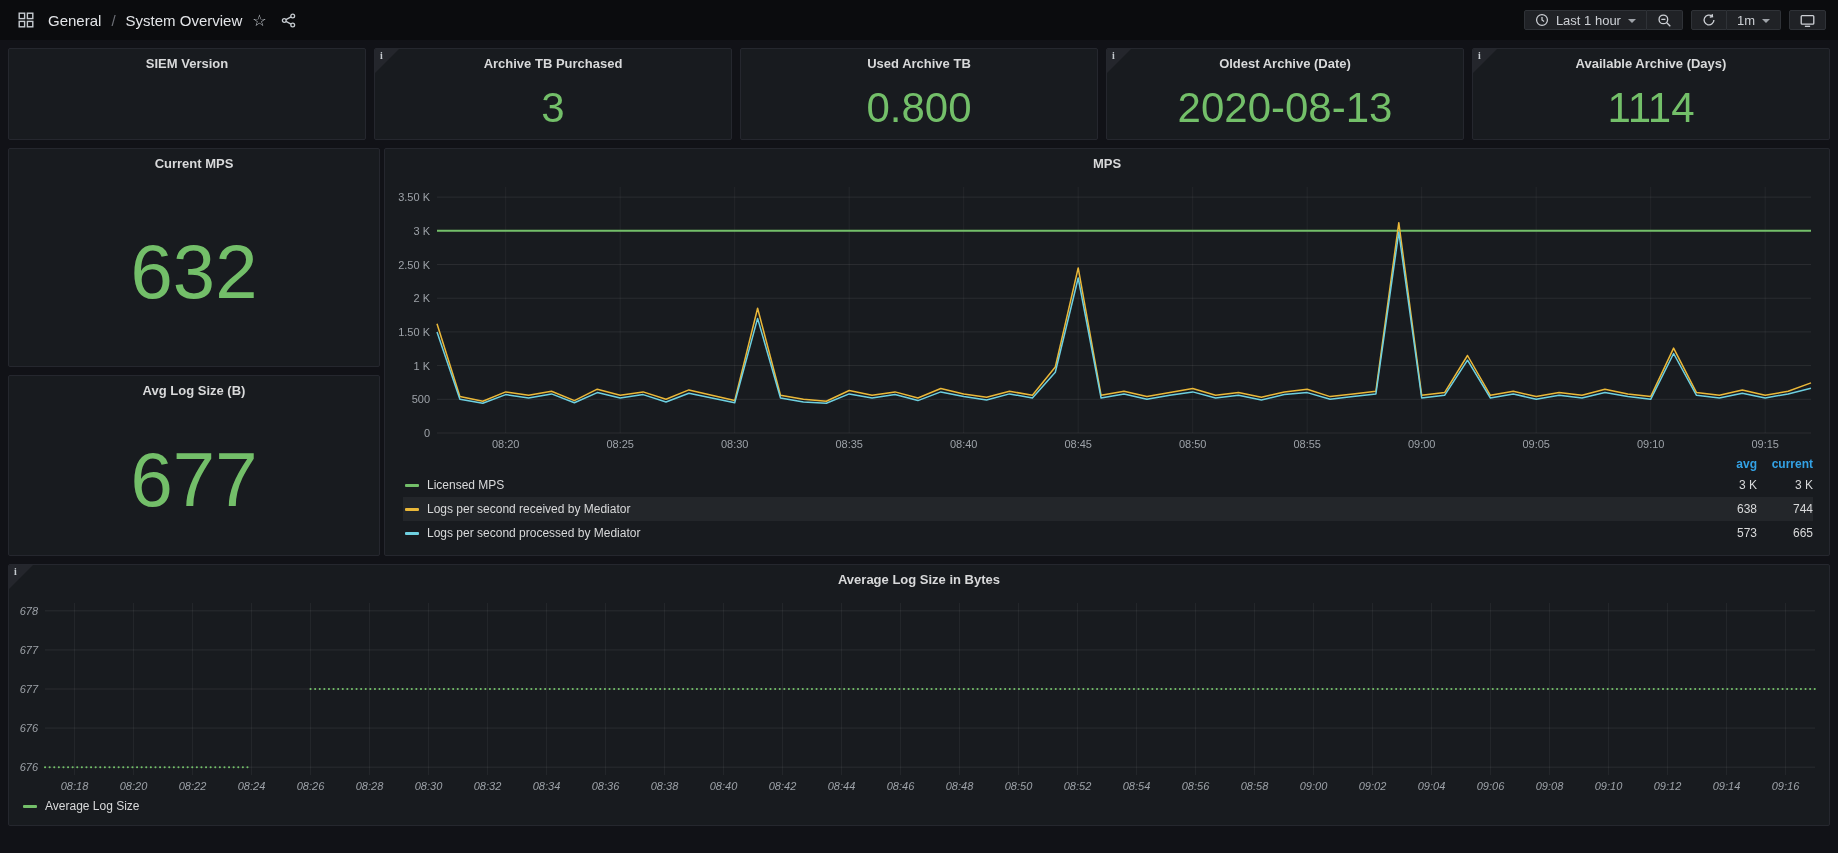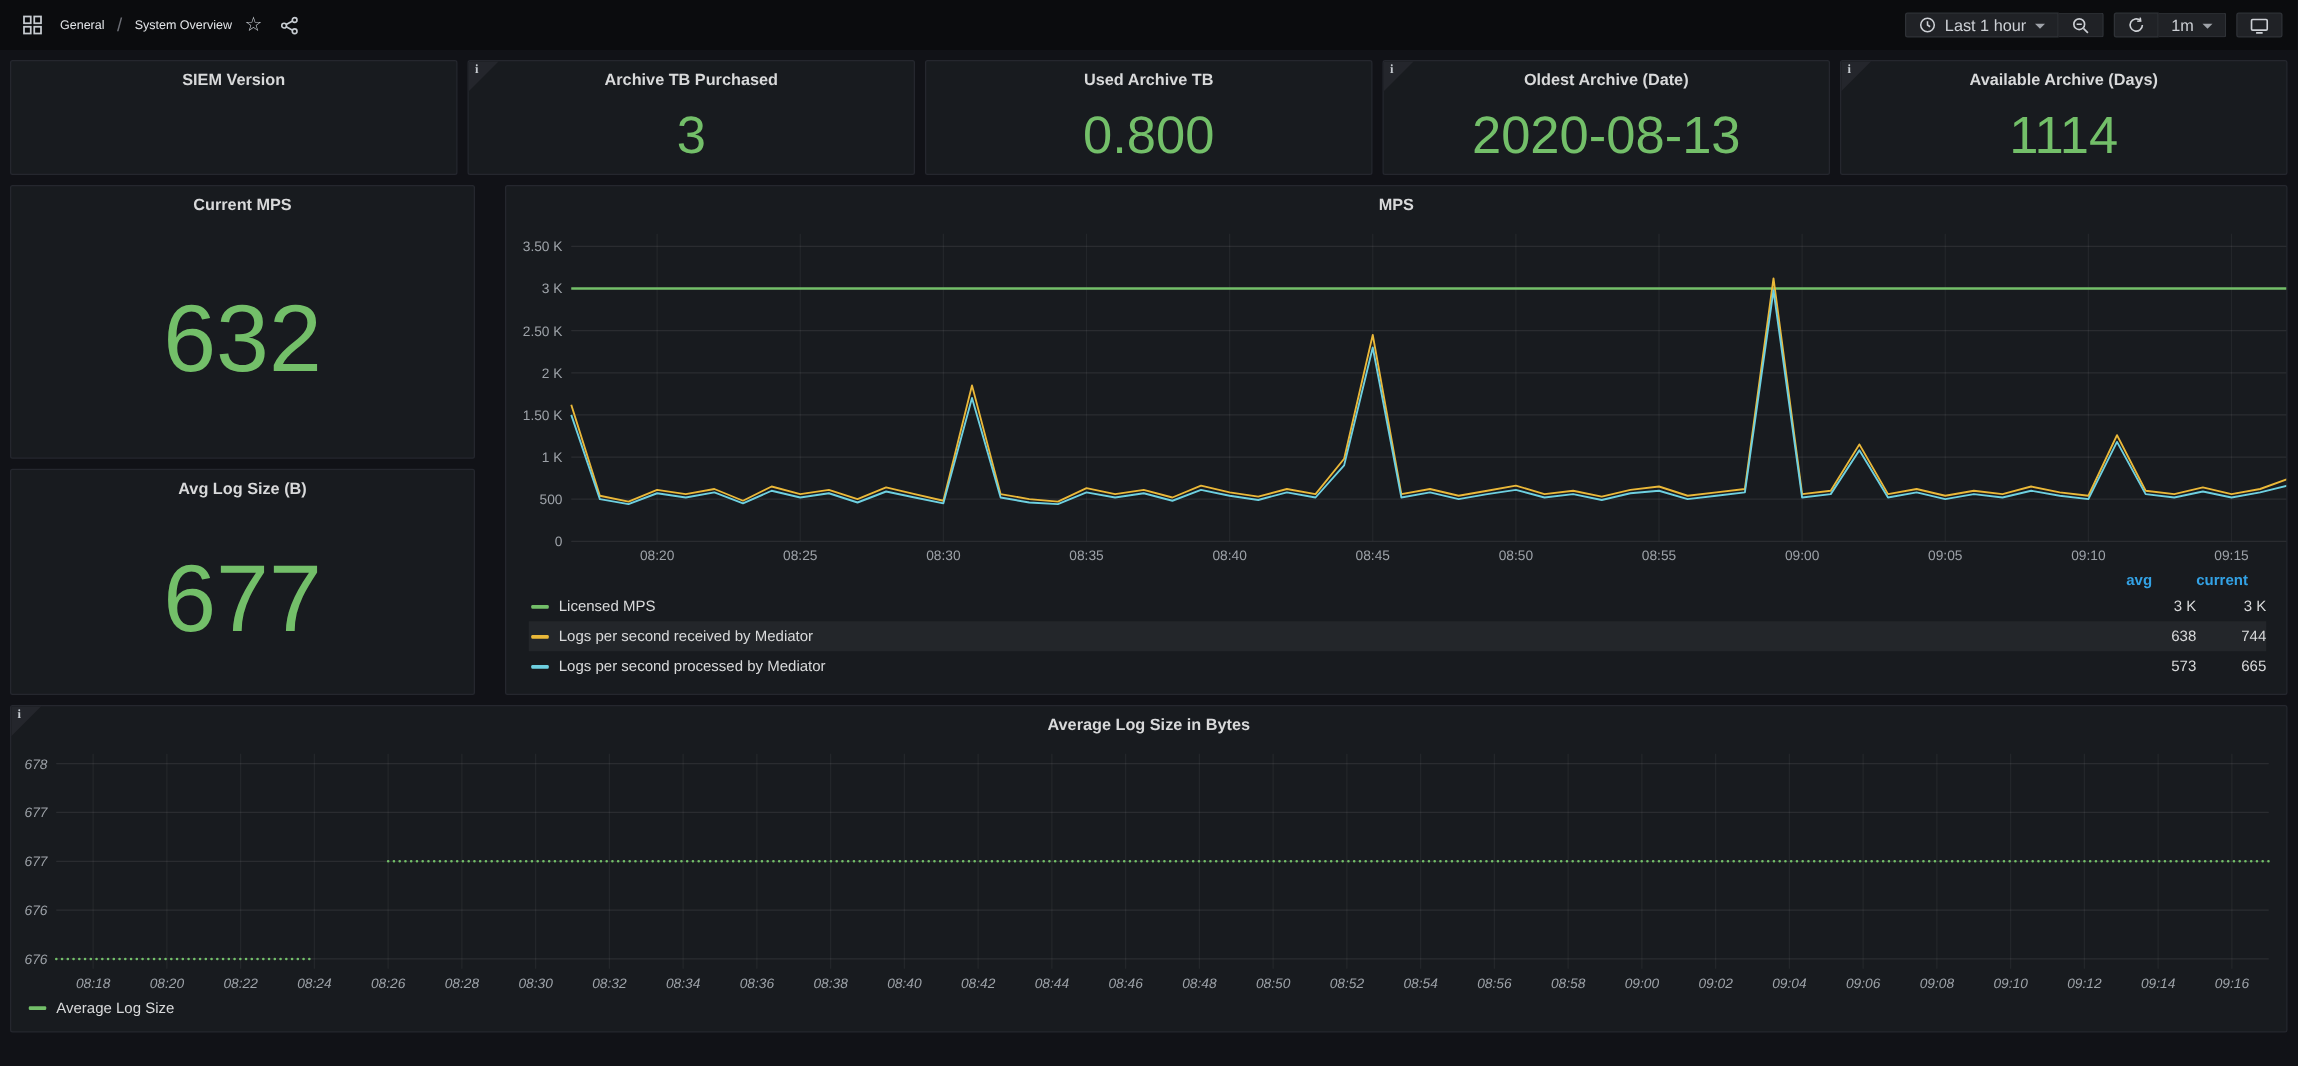--- a/index.html
+++ b/index.html
@@ -3,37 +3,37 @@
 <meta charset="utf-8">
 <style>
   * { box-sizing: border-box; margin: 0; padding: 0; }
   html,body { background:#111217; font-family:"Liberation Sans", sans-serif; color:#d8d9da; }
   body { width:1838px; height:853px; overflow:hidden; }
 
   
   .navbar { height:40px; background:#0b0c0e; display:flex; align-items:center; justify-content:space-between; padding:0 12px 0 14px; }
   .nav-left { display:flex; align-items:center; gap:10px; }
   .nav-icon-btn { display:flex; align-items:center; justify-content:center; width:24px; height:24px; cursor:pointer; color:#c7ccd1; }
-  .crumb { font-size:10px; font-weight:500; color:#e3e5e8; cursor:pointer; }
+  .crumb { font-size:15px; font-weight:500; color:#e3e5e8; cursor:pointer; }
   .crumb-sep { color:#6e7077; font-size:15px; }
   .star { font-size:16px; color:#c7ccd1; cursor:pointer; }
   .nav-right { display:flex; align-items:center; gap:8px; }
   .btn-group { display:flex; }
   .nav-btn { height:20px; background:#202226; border:1px solid #2f3237; color:#cdd0d5; font-size:13px; display:flex; align-items:center; gap:7px; padding:0 10px; cursor:pointer; }
   .btn-group .nav-btn + .nav-btn { border-left:none; }
   .btn-group .nav-btn:first-child { border-radius:2px 0 0 2px; }
   .btn-group .nav-btn:last-child { border-radius:0 2px 2px 0; }
   .nav-btn.single { border-radius:2px; }
   .caret { width:0; height:0; border-left:4px solid transparent; border-right:4px solid transparent; border-top:4px solid #9fa3a9; margin-top:1px; }
   svg.icon { display:block; }
 
   
   .dash { padding:8px; display:flex; flex-direction:column; gap:8px; }
   .row1 { display:grid; grid-template-columns:repeat(5,1fr); gap:8px; height:92px; }
-  .row2 { display:grid; grid-template-columns:372px 1fr; gap:24px; height:408px; }
+  .row2 { display:grid; grid-template-columns:372px 1fr; gap:4px; height:408px; }
   .row2-left { display:flex; flex-direction:column; gap:8px; }
   .panel { position:relative; background:#181b1f; border:1px solid #25272e; border-radius:2px; overflow:hidden; }
   .panel-a { height:219px; }
   .panel-b { flex:1; }
   .row3 { height:262px; }
 
   .panel-title { height:28px; display:flex; align-items:center; justify-content:center; font-size:13px; font-weight:600; color:#d8d9da; cursor:pointer; }
   .info-corner { position:absolute; top:0; left:0; width:0; height:0; border-top:24px solid #24262c; border-right:24px solid transparent; }
   .info-i { position:absolute; top:1px; left:5px; font-size:10px; font-weight:700; color:#c7ccd1; font-family:"Liberation Serif", serif; }
 
@@ -42,21 +42,21 @@
   .stat-sm { font-size:42px; }
   .stat-lg { font-size:76px; }
 
   
   .chart-area { width:100%; }
   #mps-chart { height:278px; }
   #als-chart { height:204px;font-style:italic; }
 
   .legend { padding:0 16px 4px 18px; font-size:12px; }
   .legend-header { display:flex; justify-content:flex-end; height:18px; align-items:center; }
-  .legend-header span { width:56px; text-align:left; color:#33a2e5; font-weight:700; }
+  .legend-header span { width:56px; text-align:right; color:#33a2e5; font-weight:700; }
   .legend-row { display:flex; align-items:center; height:24px; padding:0 0 0 2px; }
   .legend-row.hl { background:rgba(255,255,255,0.05); }
   .legend-dash { width:14px; height:3px; border-radius:1px; margin-right:8px; flex:none; }
   .legend-name { flex:1; color:#d8d9da; cursor:pointer; }
   .legend-val { width:56px; text-align:right; color:#d8d9da; }
   .legend-simple { display:flex; align-items:center; height:20px; padding:0 0 2px 14px; font-size:12px; }
 </style>
 </head>
 <body>
 

